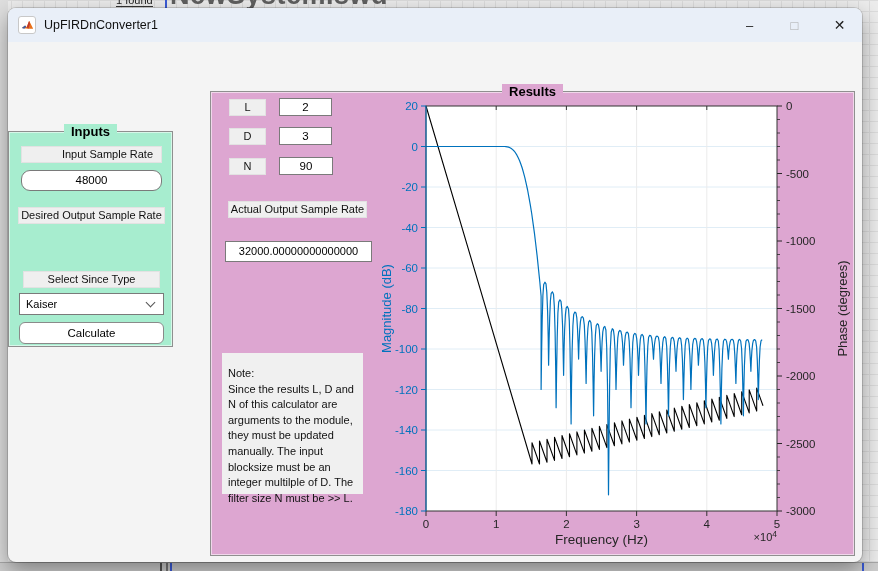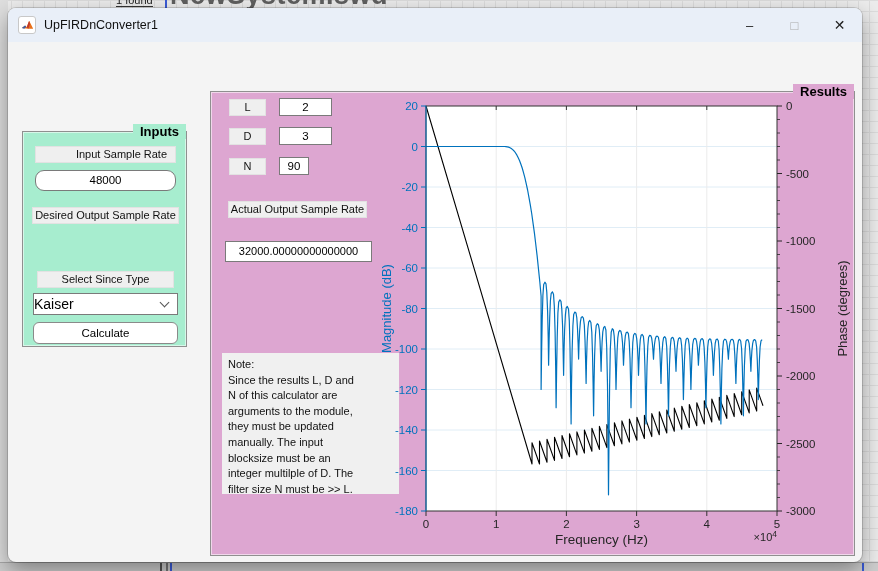--- a/index.html
+++ b/index.html
@@ -42,47 +42,47 @@
   .win-btn { width:45px; height:34px; display:flex; align-items:center;
     justify-content:center; font-size:13px; color:#222; cursor:default; }
   .win-btn.max { color:#ababab; }
   .win-btn.close { font-size:14px; }
 
   .win-body { position:relative; width:100%; height:520px; }
 
   
   .gpanel { position:absolute; border:1px solid #8f8f8f;
     box-shadow:inset 0 0 0 1px rgba(255,255,255,0.55); }
-  .gtitle { position:absolute; top:-9px; left:0; right:0; text-align:right;
+  .gtitle { position:absolute; top:-9px; left:0; right:0; text-align:center;
     font-size:13px; font-weight:bold; color:#000; line-height:17px; }
   .gtitle span { padding:0 7px; }
 
-  .inputs { left:14px; top:89px; width:165px; height:216px; background:var(--mint,#a7edcf); }
+  .inputs { left:0; top:89px; width:165px; height:216px; background:var(--mint,#a7edcf); }
   .inputs .gtitle span { background:var(--mint,#a7edcf); }
   .results { left:202px; top:49px; width:645px; height:465px; background:var(--pink,#dda6d1); }
   .results .gtitle span { background:var(--pink,#dda6d1); }
 
   .ui-label { position:absolute; background:#efefef; border:1px solid #e2e2e2;
     font-size:11px; color:#111; text-align:center; line-height:15px; }
   .ui-edit { position:absolute; background:#fff; border:1px solid #7a7a7a;
     font-size:11.5px; color:#000; text-align:center; line-height:19px; }
   .caret { display:inline-block; width:1px; height:12px; background:#000;
     vertical-align:-2px; }
   .ui-select { position:absolute; background:#fff; border:1px solid #7a7a7a;
-    font-size:14px; color:#000; line-height:20px; }
+    font-size:11px; color:#000; line-height:20px; padding-left:6px; }
   .chevron { position:absolute; right:9px; top:5px; width:7px; height:7px;
     border-right:1.6px solid #555; border-bottom:1.6px solid #555;
     transform:rotate(45deg); }
   .ui-button { position:absolute; background:#fff; border:1px solid #8a8a8a;
     border-radius:6px; font-size:11.5px; color:#000; text-align:center;
     line-height:20px; }
 
-  .note-box { position:absolute; left:11px; top:261px; width:177px; height:141px;
+  .note-box { position:absolute; left:11px; top:261px; width:141px; height:141px;
     background:#f0f0f0; font-size:11px; line-height:15.6px; color:#111;
-    padding:4px 6px; white-space:pre-line; }
+    padding:13px 6px; white-space:pre-line; }
 
   .plot-svg { position:absolute; inset:0; width:645px; height:465px; }
 </style>
 </head>
 <body>
 
 <div class="bg">
   <span class="bg-found">1 found</span>
   <span class="bg-doc-title">NewSystem.swd</span>
   <div class="bg-vline"></div>
@@ -138,21 +138,21 @@
         <span>Results</span>
       </div>
 
       <div class="ui-label" style="left:18px; top:7px; width:37px; height:17px;">L</div>
       <div class="ui-edit" style="left:68px; top:6px; width:53px; height:18px; line-height:16px;">2</div>
 
       <div class="ui-label" style="left:18px; top:36px; width:37px; height:17px;">D</div>
       <div class="ui-edit" style="left:68px; top:35px; width:53px; height:18px; line-height:16px;">3</div>
 
       <div class="ui-label" style="left:18px; top:66px; width:37px; height:17px;">N</div>
-      <div class="ui-edit" style="left:68px; top:65px; width:30px; height:18px; line-height:16px;">90</div>
+      <div class="ui-edit" style="left:68px; top:65px; width:54px; height:18px; line-height:16px;">90</div>
 
       <div class="ui-label" style="left:17px; top:109px; width:139px; height:17px;">Actual Output Sample Rate</div>
       <div class="ui-edit" style="left:14px; top:132px; width:147px; height:21px; font-size:11px;margin-top:17px;">32000.00000000000000</div>
 
       <div class="note-box">Note:
 Since the results L, D and
 N of this calculator are
 arguments to the module,
 they must be updated
 manually. The input

